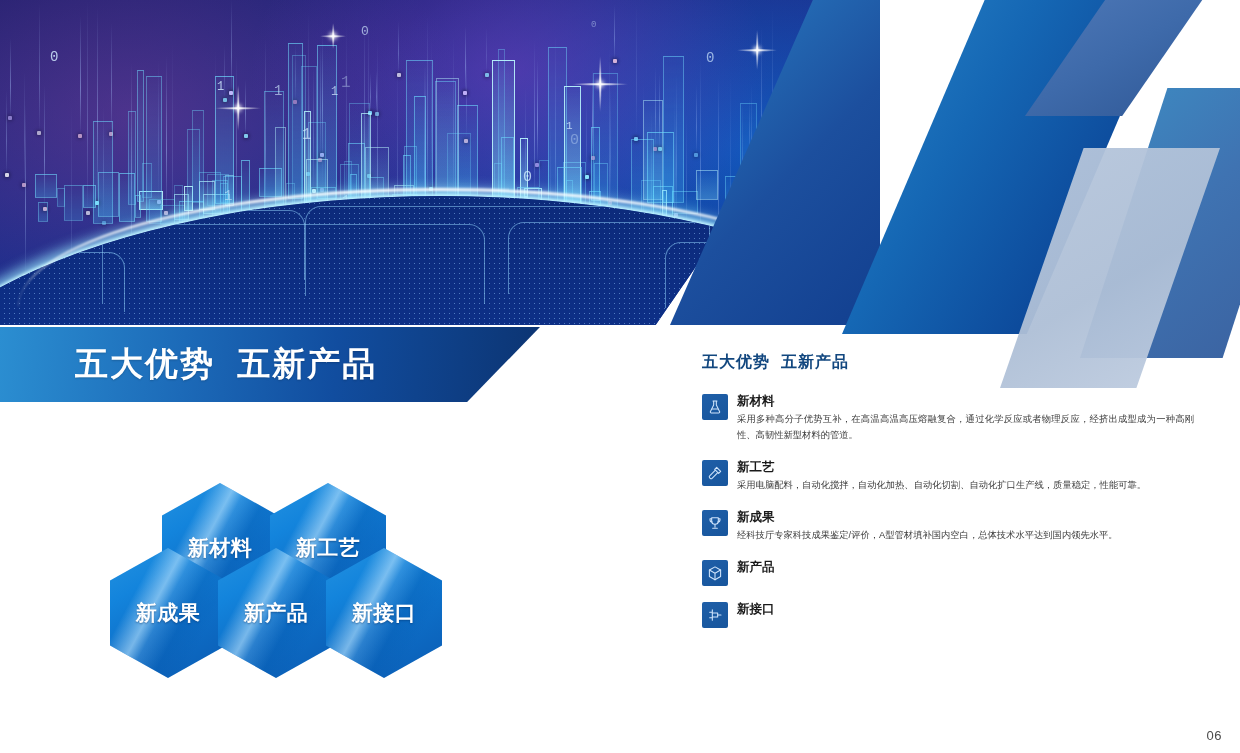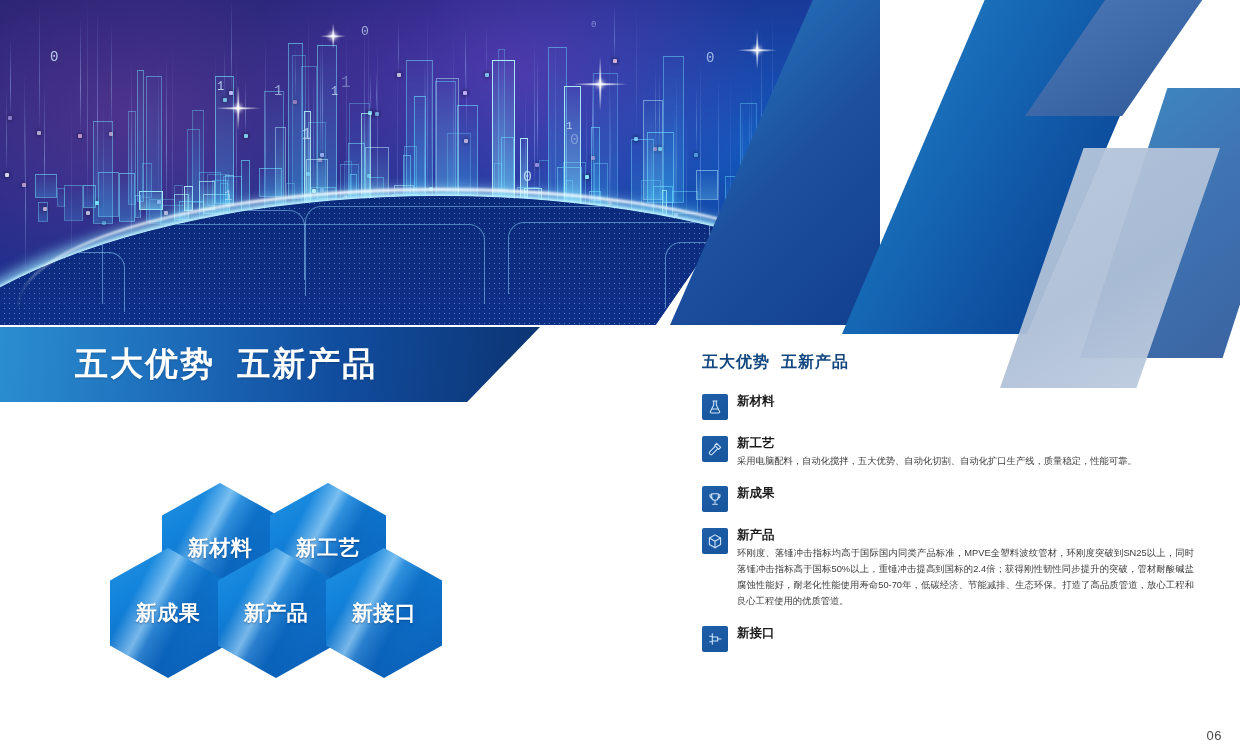--- a/index.html
+++ b/index.html
@@ -445,59 +445,60 @@
 
   <div class="feat">
     <div class="feat-ico">
       <svg width="16" height="16" viewBox="0 0 24 24" fill="none" stroke="#cfe4fb" stroke-width="1.6" stroke-linecap="round" stroke-linejoin="round">
         <path d="M9 3h6M10 3v6L5 19a1.6 1.6 0 0 0 1.4 2h11.2A1.6 1.6 0 0 0 19 19l-5-10V3"></path>
         <path d="M7.6 15h8.8"></path>
       </svg>
     </div>
     <div class="feat-body">
       <div class="feat-h">新材料</div>
+      <div class="feat-p">采用多种高分子优势互补，在高温高温高压熔融复合，通过化学反应或者物理反应，经挤出成型成为一种高刚性、高韧性新型材料的管道。</div>
     </div>
   </div>
 
   <div class="feat">
     <div class="feat-ico">
       <svg width="16" height="16" viewBox="0 0 24 24" fill="none" stroke="#cfe4fb" stroke-width="1.6" stroke-linecap="round" stroke-linejoin="round">
         <path d="M14.5 3.5l6 6-3 3-6-6z"></path>
         <path d="M12.2 8.2L4 16.4a2 2 0 0 0 0 2.8l.8.8a2 2 0 0 0 2.8 0l8.2-8.2"></path>
       </svg>
     </div>
     <div class="feat-body">
       <div class="feat-h">新工艺</div>
-      <div class="feat-p">采用电脑配料，自动化搅拌，五大优势、自动化切割、自动化扩口生产线，质量稳定，性能可靠。</div>
+      <div class="feat-p">采用电脑配料，自动化搅拌，自动化加热、自动化切割、自动化扩口生产线，质量稳定，性能可靠。</div>
     </div>
   </div>
 
   <div class="feat">
     <div class="feat-ico">
       <svg width="16" height="16" viewBox="0 0 24 24" fill="none" stroke="#cfe4fb" stroke-width="1.6" stroke-linecap="round" stroke-linejoin="round">
         <path d="M7 4h10v5a5 5 0 0 1-10 0V4z"></path>
         <path d="M7 5.5H4.5V7A3.5 3.5 0 0 0 8 10.5M17 5.5h2.5V7A3.5 3.5 0 0 1 16 10.5"></path>
         <path d="M12 14v4M8.5 20h7"></path>
       </svg>
     </div>
     <div class="feat-body">
       <div class="feat-h">新成果</div>
+      <div class="feat-p">经科技厅专家科技成果鉴定/评价，A型管材填补国内空白，总体技术水平达到国内领先水平。</div>
     </div>
   </div>
 
   <div class="feat">
     <div class="feat-ico">
       <svg width="16" height="16" viewBox="0 0 24 24" fill="none" stroke="#cfe4fb" stroke-width="1.6" stroke-linecap="round" stroke-linejoin="round">
         <path d="M12 2.8l8.4 4.8v9.6L12 22l-8.4-4.8V7.6z"></path>
         <path d="M3.6 7.6L12 12.4l8.4-4.8M12 12.4V22"></path>
       </svg>
     </div>
     <div class="feat-body">
       <div class="feat-h">新产品</div>
-      <div class="feat-p">环刚度、落锤冲击指标均高于国际国内同类产品标准，MPVE全塑料波纹管材，环刚度突破到SN25以上，同时落锤冲击指标高于国标50%以上，重锤冲击提高到国标的2.4倍；获得刚性韧性同步提升的突破，管材耐酸碱盐腐蚀性能好，耐老化性能使用寿命50-70年，低碳经济、节能减排、生态环保。打造了高品质管道，放心工程和良心工程使用的优质管道。</div>
     </div>
   </div>
 
   <div class="feat">
     <div class="feat-ico">
       <svg width="16" height="16" viewBox="0 0 24 24" fill="none" stroke="#cfe4fb" stroke-width="1.6" stroke-linecap="round" stroke-linejoin="round">
         <path d="M8 4v16M4 8h4M4 16h4"></path>
         <path d="M8 9h8v6H8"></path>
         <path d="M16 12h5"></path>
       </svg>

